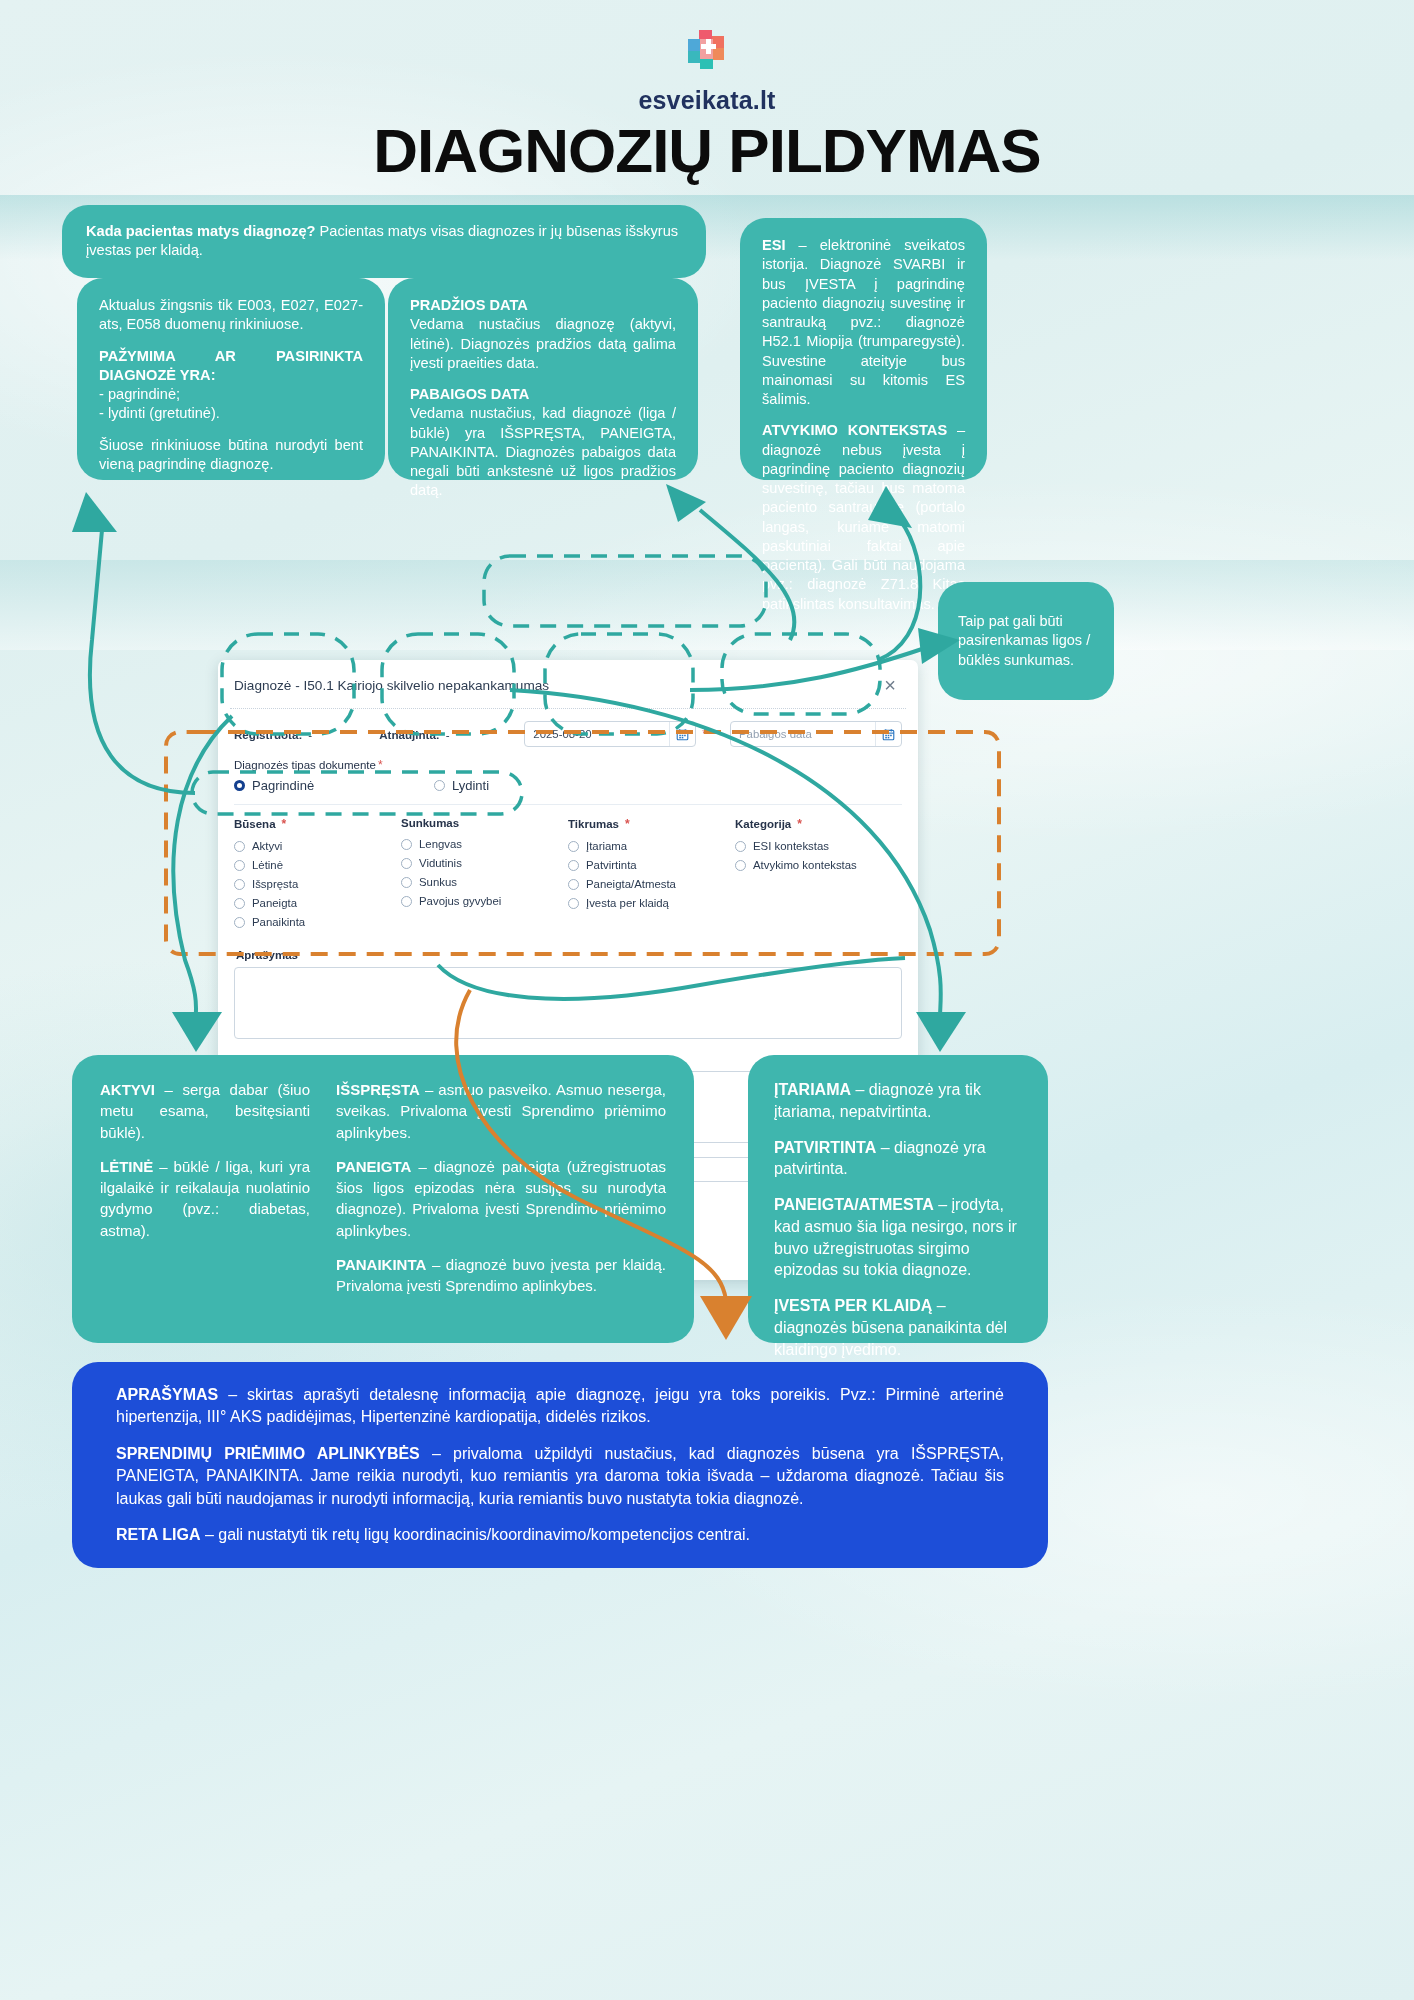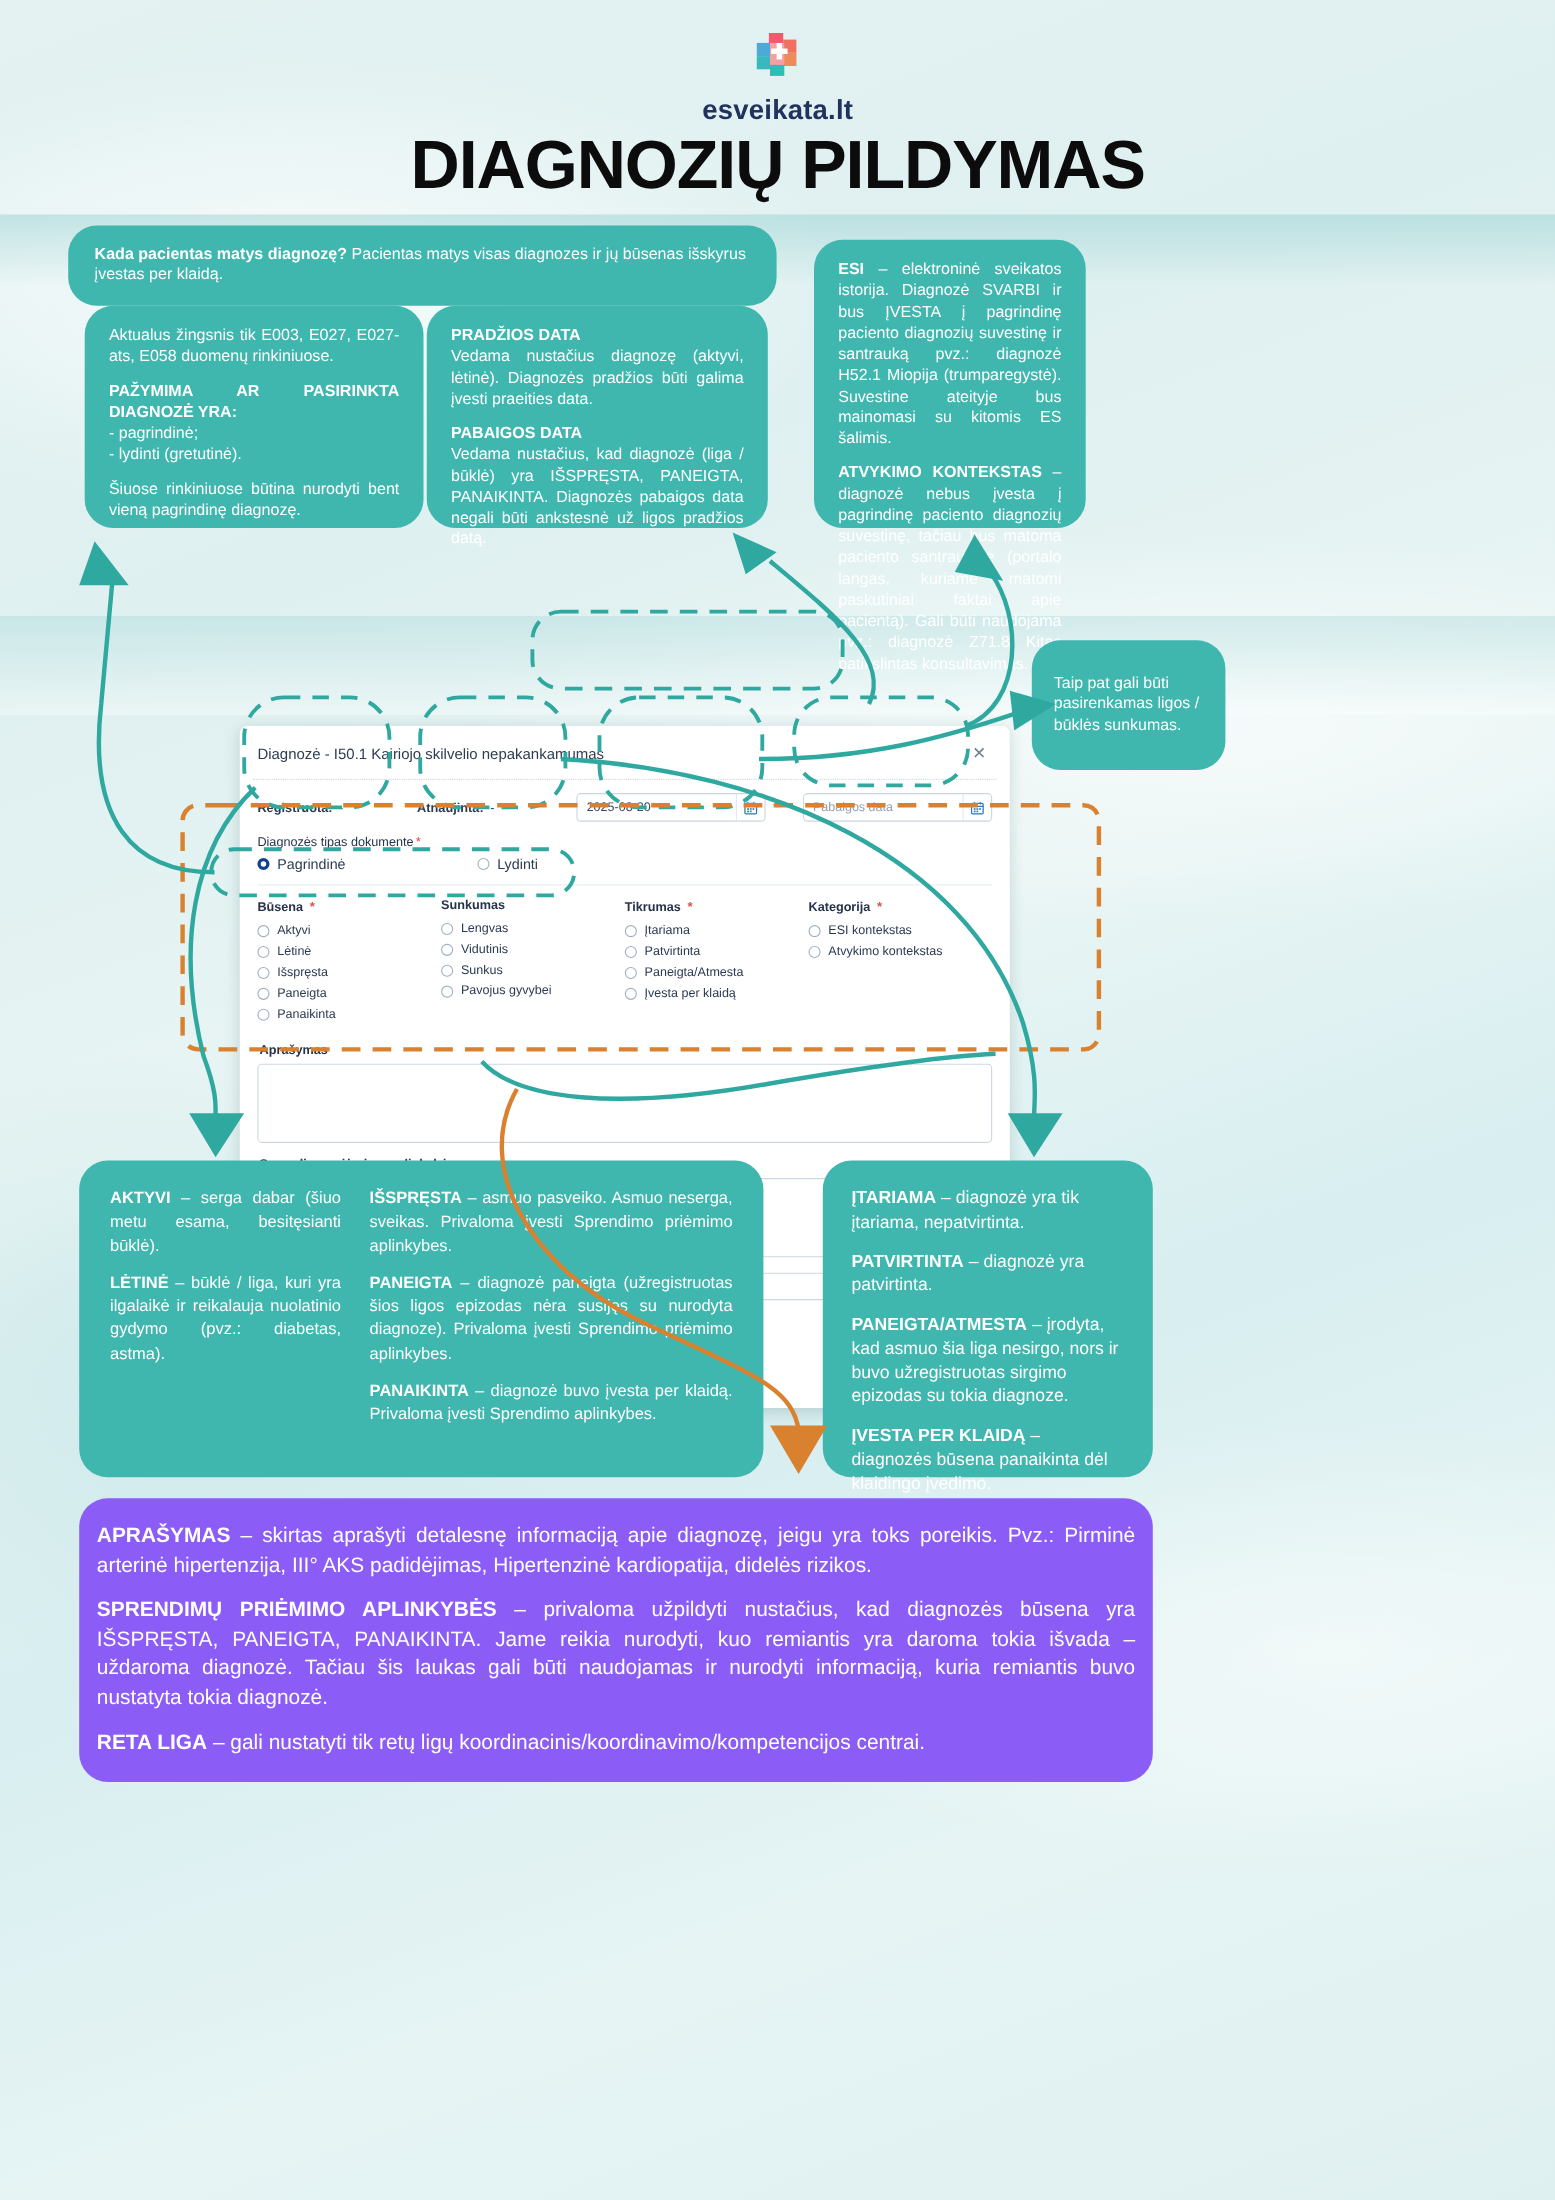--- a/index.html
+++ b/index.html
@@ -49,22 +49,22 @@
   .two-col > div { flex:1; }
   .col-l { font-size:15px; line-height:1.42; }
   .col-r { font-size:15px; line-height:1.42; }
   .col-l p, .col-r p { margin-bottom:13px; text-align:justify; }
   .col-r p:last-child, .col-l p:last-child { margin-bottom:0; }
   #card-br p { margin-bottom:14px; font-size:16px; line-height:1.36; }
   #card-br p:last-child { margin-bottom:0; }
 
   
   #card-orange { position:absolute; left:72px; top:1362px; width:976px; min-height:190px;
-    background:#8b5cf6; border-radius:26px; color:#fff; padding:22px 16px;
-    font-size:19px; line-height:1.4; text-align:justify; }
+    background:#1d4ed8; border-radius:26px; color:#fff; padding:22px 44px;
+    font-size:16px; line-height:1.4; text-align:justify; }
   #card-orange p { margin-bottom:14px; }
   #card-orange p:last-child { margin-bottom:0; }
 
   
   #dialog { position:absolute; left:218px; top:660px; width:700px; height:620px;
     background:#fff; border-radius:7px; box-shadow:0 3px 14px rgba(20,60,70,.17); }
   .dlg-title { display:flex; align-items:center; justify-content:space-between;
     padding:15px 18px 13px 16px; font-size:13.6px; color:#2e3d52; }
   .dlg-close { font-size:20px; color:#6f7d8c; line-height:1; cursor:pointer; padding:0 4px; }
   .dlg-sep { border-top:1px dotted #c9d3dd; margin:0 12px; }
@@ -150,21 +150,21 @@
   <span class="sp"></span>
   <span class="hd">PAŽYMIMA AR PASIRINKTA DIAGNOZĖ YRA:</span>
   <span style="display:block">- pagrindinė;</span>
   <span style="display:block">- lydinti (gretutinė).</span>
   <span class="sp"></span>
   <span>Šiuose rinkiniuose būtina nurodyti bent vieną pagrindinę diagnozę.</span>
 </div>
 
 <div class="tcard" id="card-mid">
   <span class="hd">PRADŽIOS DATA</span>
-  <span style="display:block">Vedama nustačius diagnozę (aktyvi, lėtinė). Diagnozės pradžios būti galima įvesti praeities data.</span>
+  <span style="display:block">Vedama nustačius diagnozę (aktyvi, lėtinė). Diagnozės pradžios datą galima įvesti praeities data.</span>
   <span class="sp"></span>
   <span class="hd">PABAIGOS DATA</span>
   <span style="display:block">Vedama nustačius, kad diagnozė (liga / būklė) yra IŠSPRĘSTA, PANEIGTA, PANAIKINTA. Diagnozės pabaigos data negali būti ankstesnė už ligos pradžios datą.</span>
 </div>
 
 <div class="tcard" id="card-right">
   <span><b>ESI</b><span> – elektroninė sveikatos istorija. Diagnozė SVARBI ir bus ĮVESTA į pagrindinę paciento diagnozių suvestinę ir santrauką pvz.: diagnozė H52.1 Miopija (trumparegystė). Suvestine ateityje bus mainomasi su kitomis ES šalimis.</span></span>
   <span class="sp"></span>
   <span><b>ATVYKIMO KONTEKSTAS</b><span> – diagnozė nebus įvesta į pagrindinę paciento diagnozių suvestinę, tačiau bus matoma paciento santraukoje (portalo langas, kuriame matomi paskutiniai faktai apie pacientą). Gali būti naudojama pvz.: diagnozė Z71.8 Kitas patikslintas konsultavimas.</span></span>
 </div>

